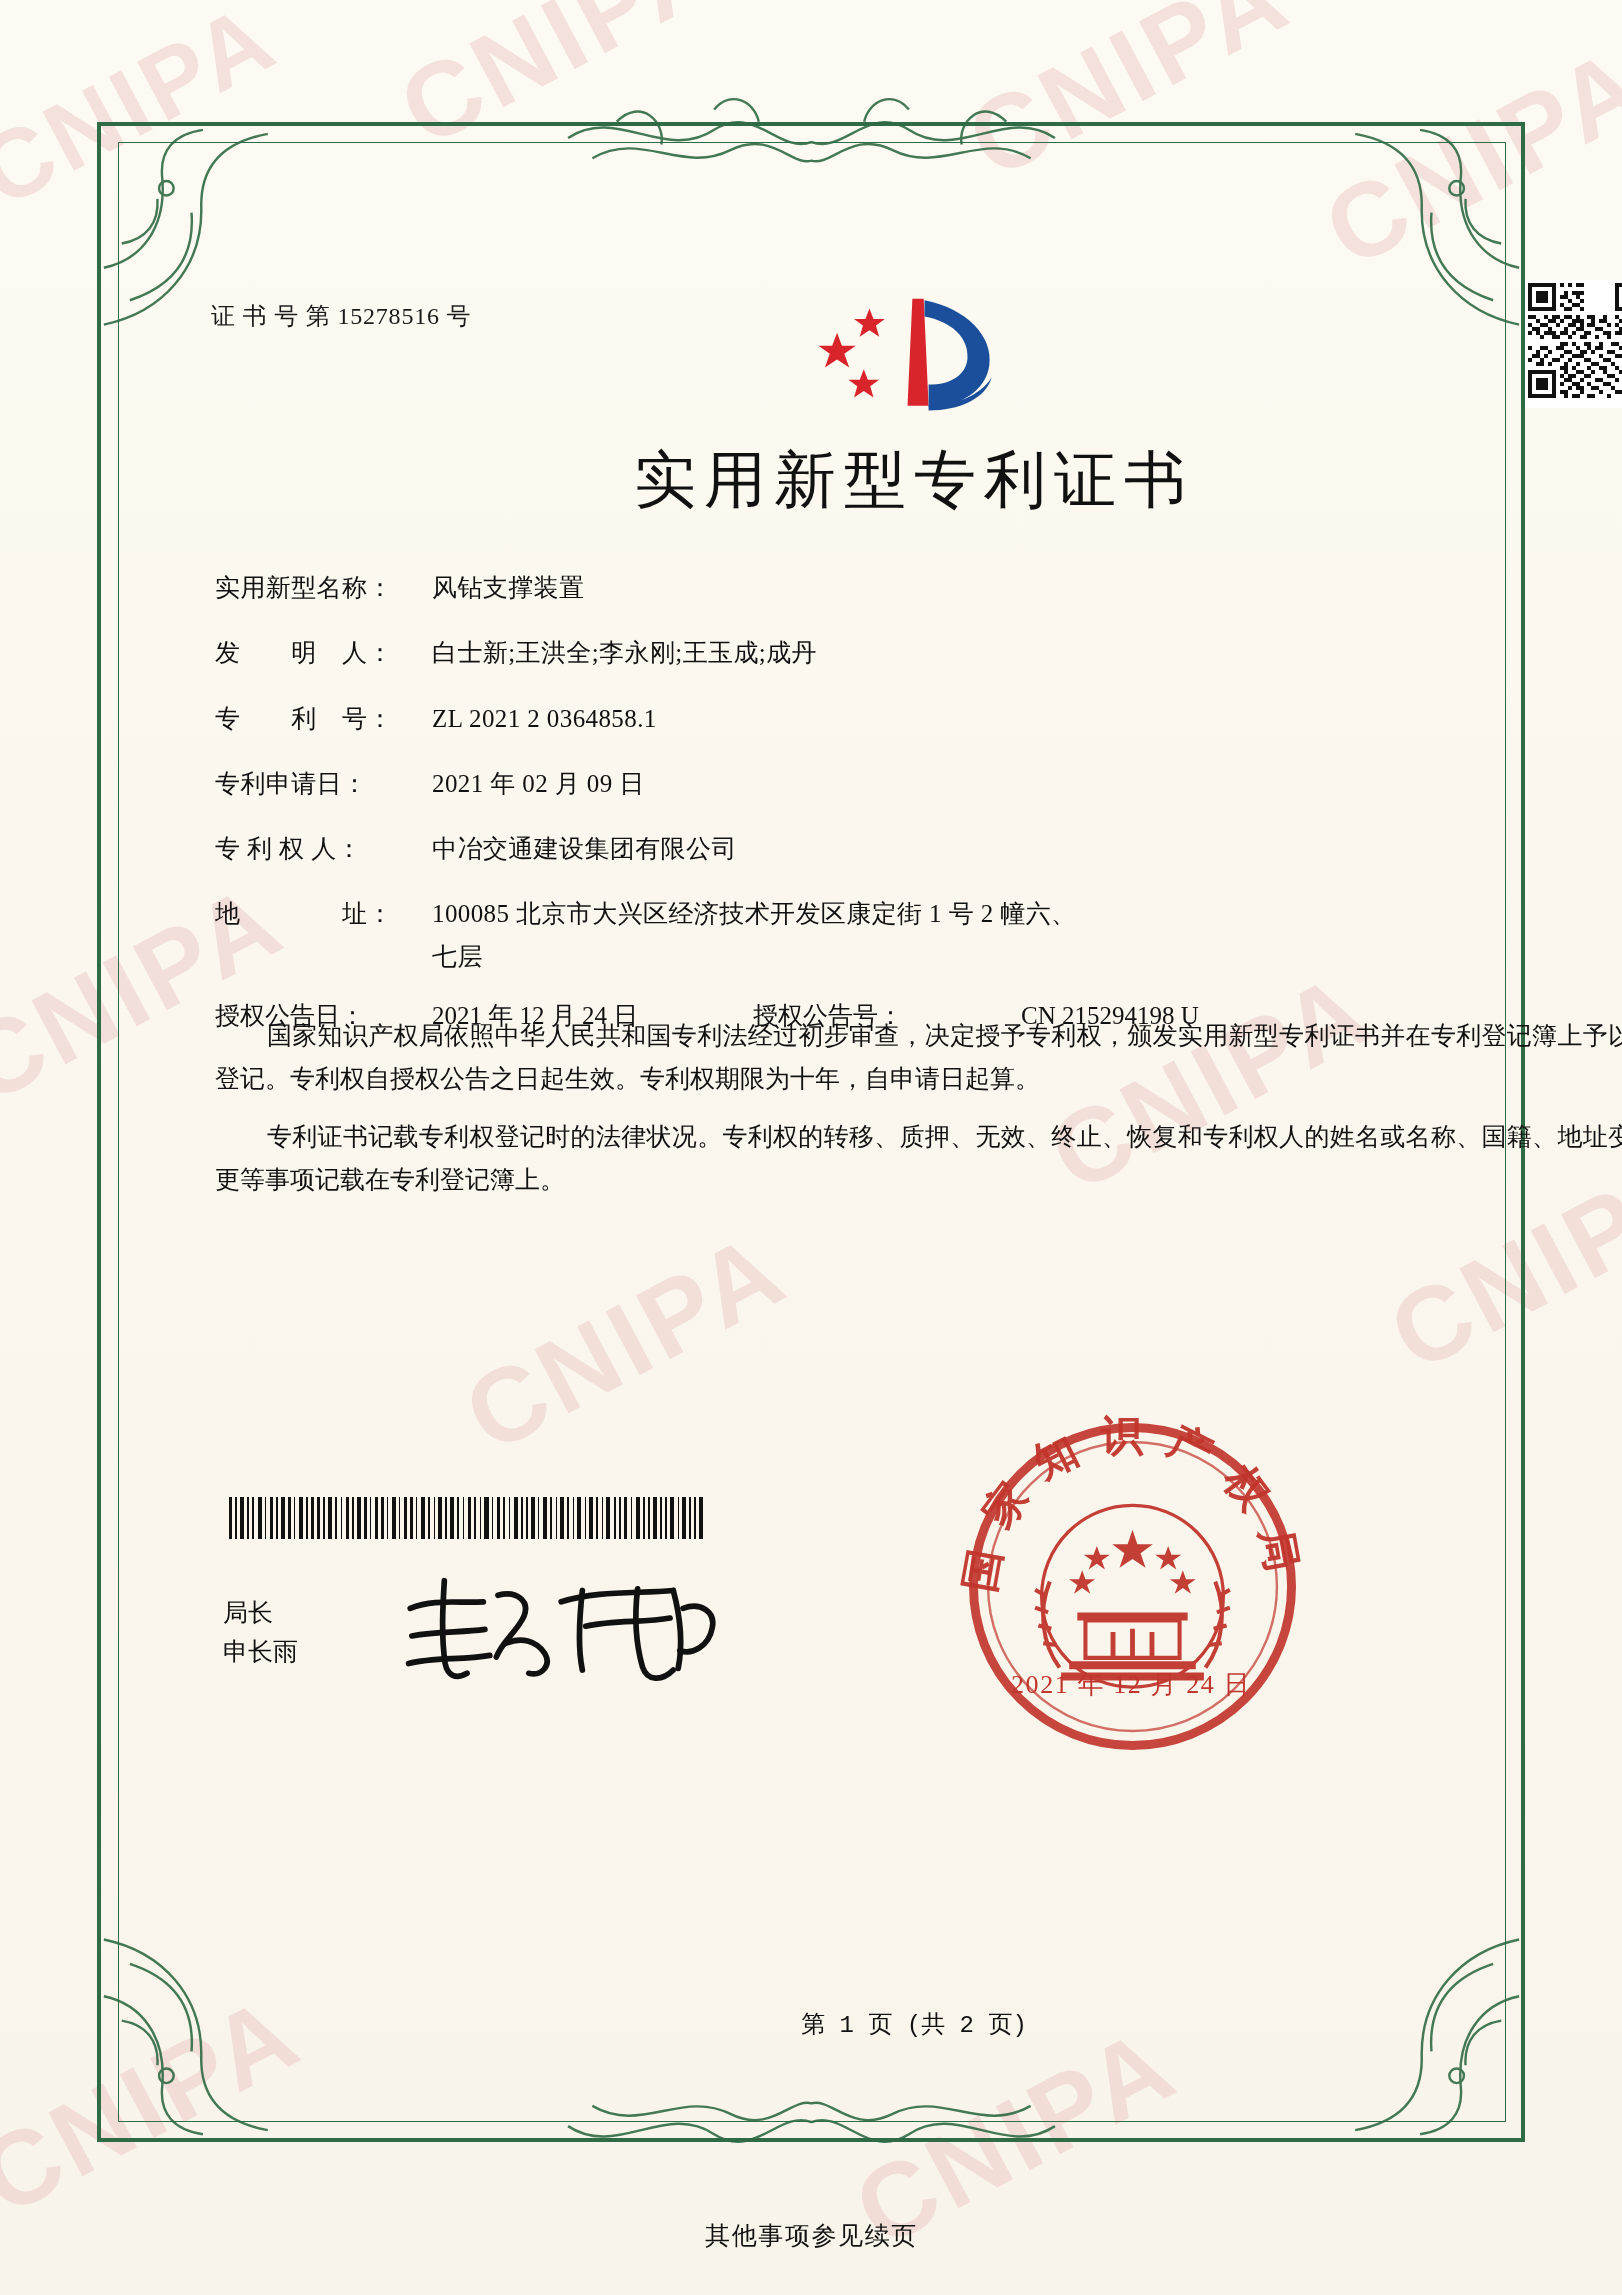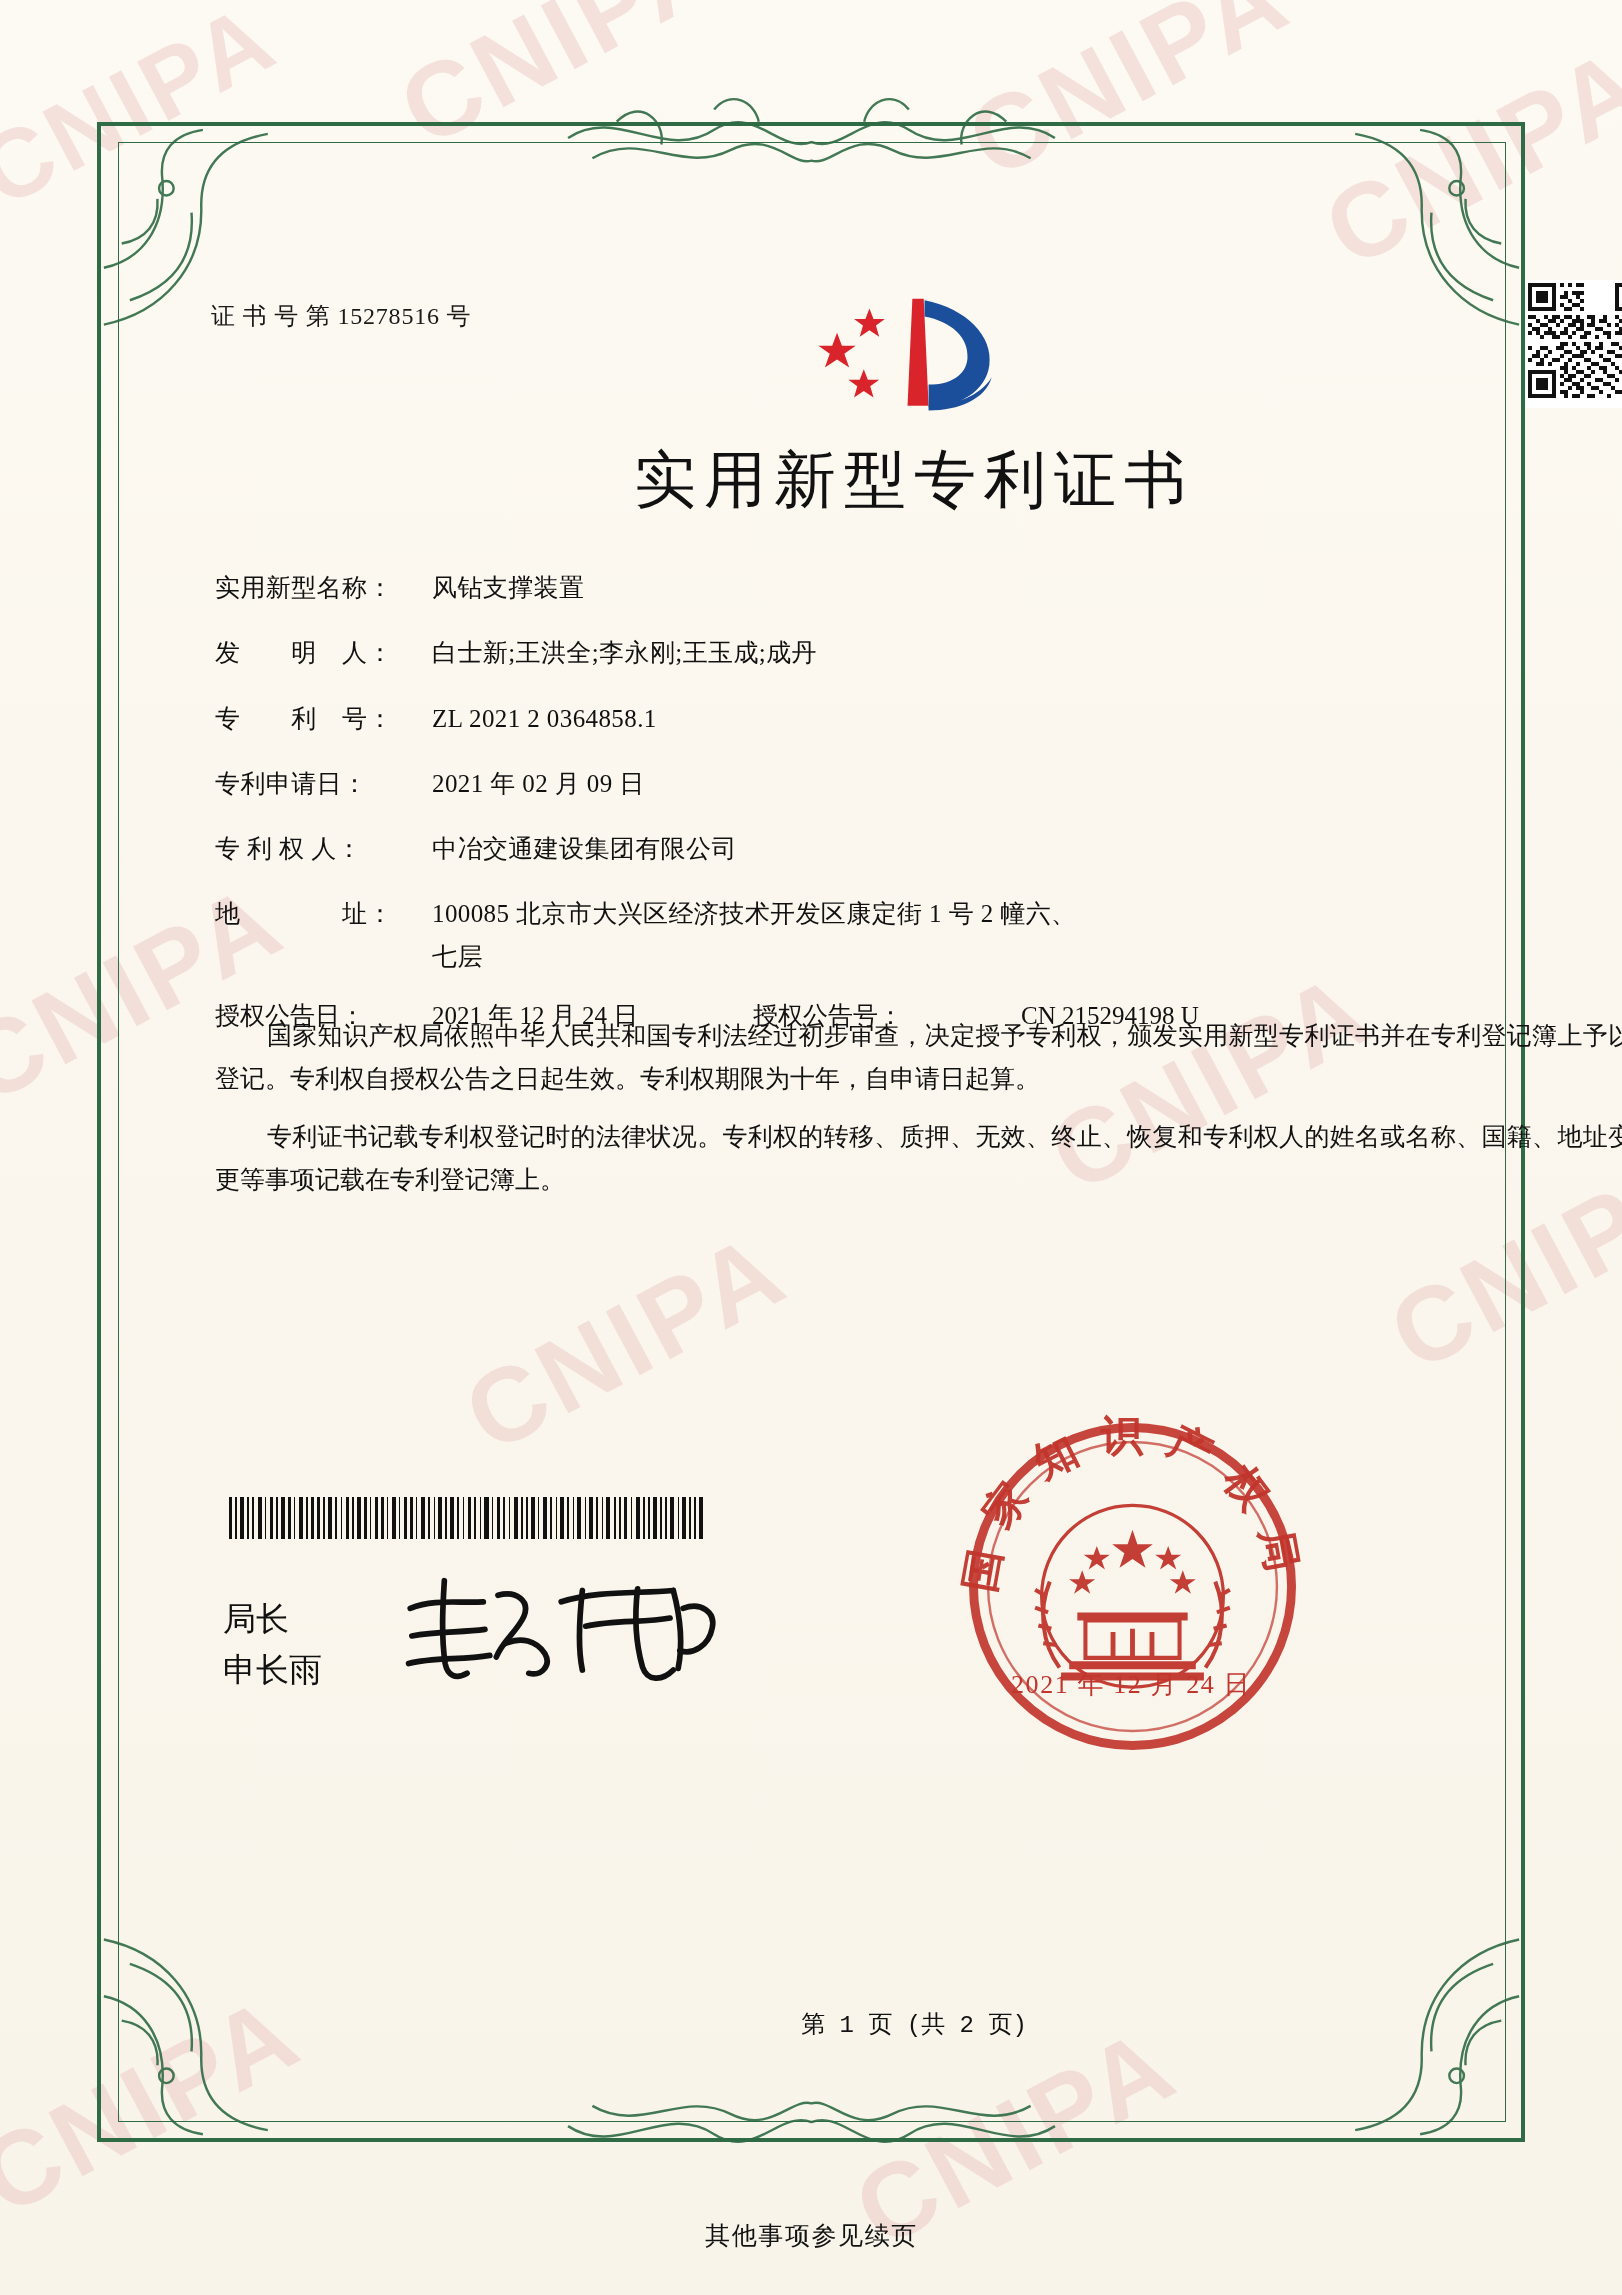--- a/index.html
+++ b/index.html
@@ -180,21 +180,21 @@
     top: 1355px;
     width: 479px;
     height: 42px;
   }
 
   
   .sig-block {
     position: absolute;
     left: 105px;
     top: 1452px;
-    font-size: 33px;
+    font-size: 25px;
     line-height: 1.55;
     color: #111;
   }
 
   .signature {
     position: absolute;
     left: 276px;
     top: 1424px;
     width: 341px;
     height: 122px;

